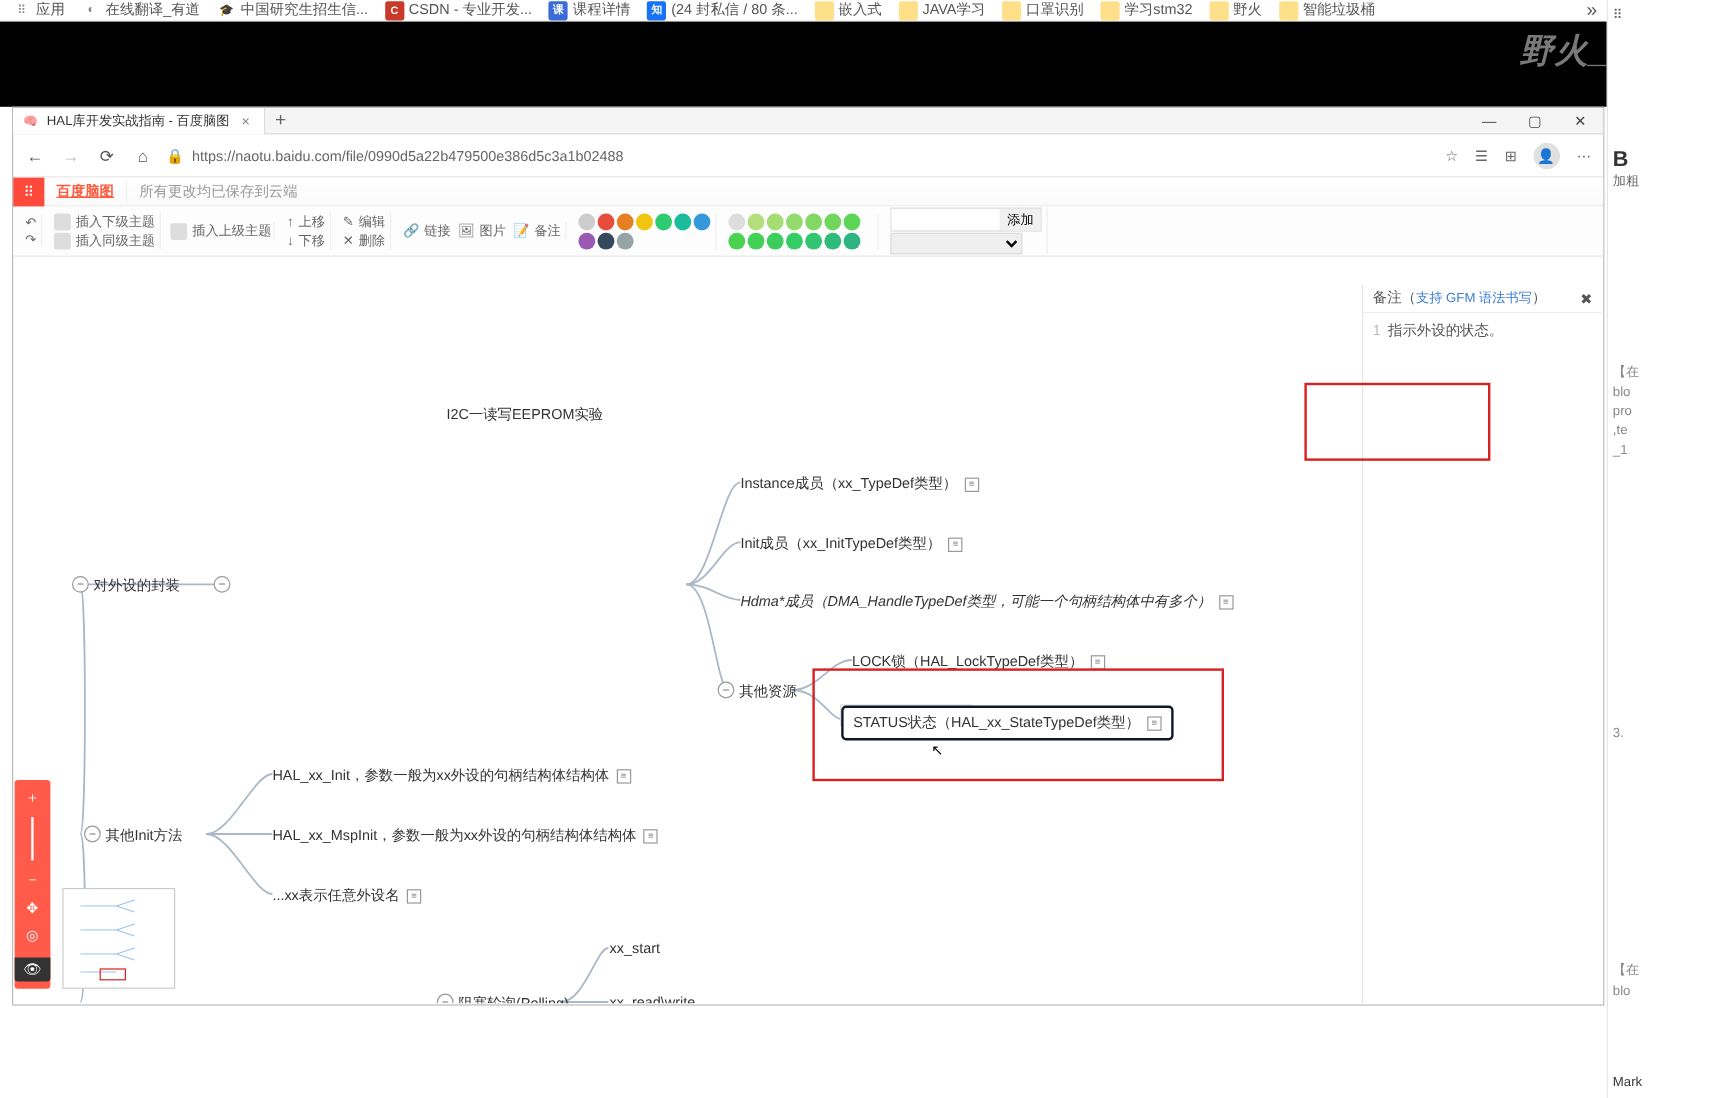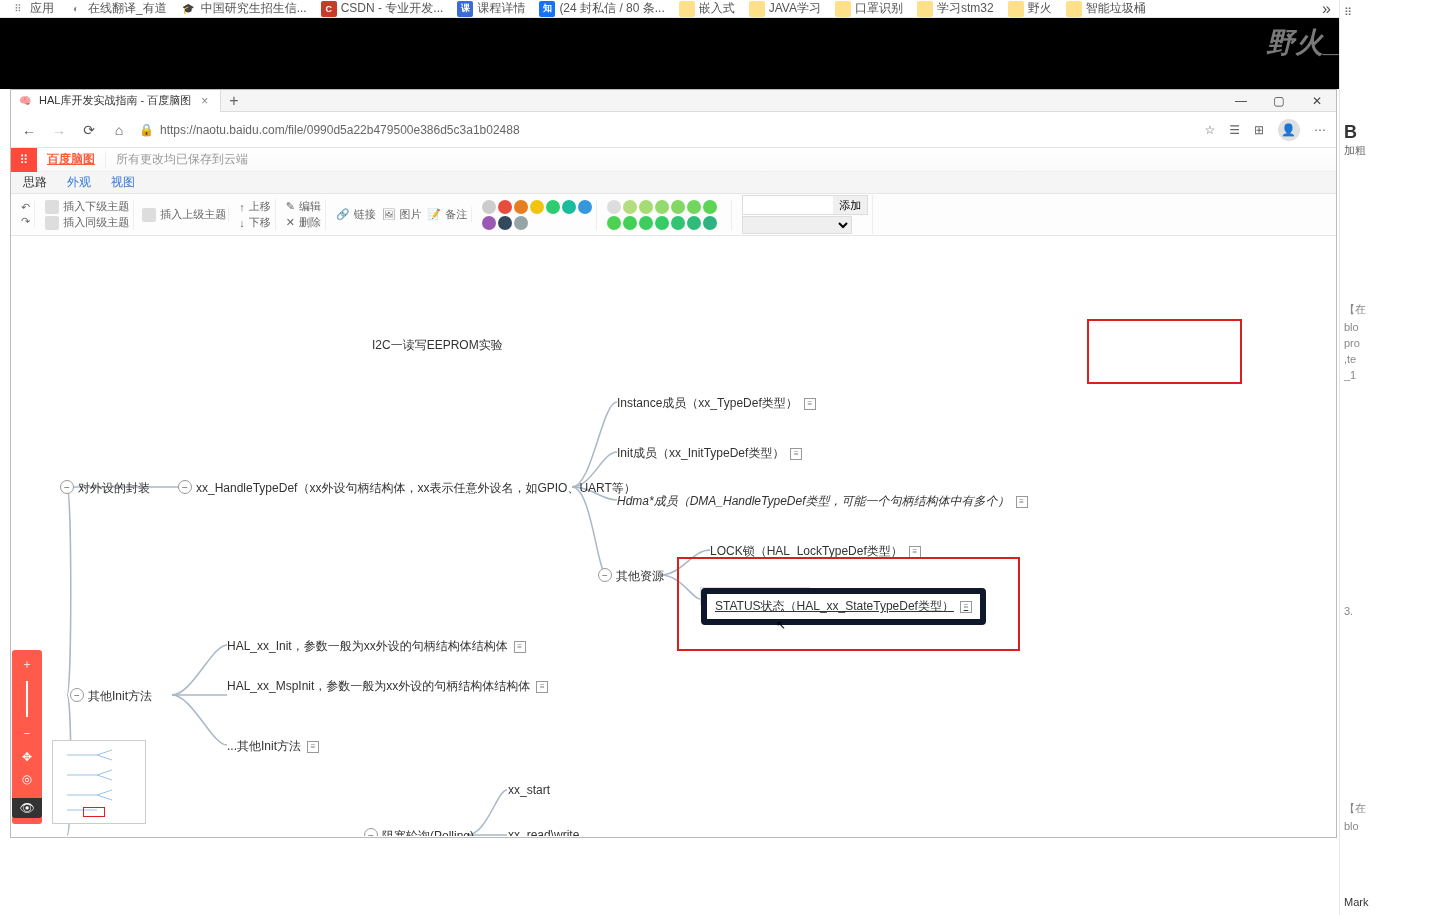--- a/index.html
+++ b/index.html
@@ -66,21 +66,21 @@
   .search-box button { border:none; background:#f0f0f0; font-size:11px; padding:0 6px; height:18px;}
   .sel { border:1px solid #ddd; height:18px; font-size:11px; width:110px;}
 
   
   .canvas { position:absolute; top:147px; left:1px; right:1px; bottom:1px; background:#fff; overflow:hidden;}
   .svglayer { position:absolute; inset:0; }
   .node { position:absolute; font-size:12px; color:#333; white-space:nowrap;}
   .nn { display:inline-flex; align-items:center; gap:6px;}
   .note-ic { width:12px; height:12px; border:1px solid #999; display:inline-flex; align-items:center; justify-content:center; font-size:8px; color:#777;}
   .collapse { width:14px; height:14px; border:1px solid #999; border-radius:50%; display:inline-flex; align-items:center; justify-content:center; font-size:10px; color:#666; background:#fff; position:absolute;}
-  .node.sel .nn { border:6px solid #0f172a; border-radius:4px; padding:4px 8px; background:#fff;text-decoration:underline;}
+  .node.sel .nn { border:2px solid #0f172a; border-radius:4px; padding:4px 8px; background:#fff;}
   .redbox { position:absolute; border:2px solid #d82020;}
 
   
   .notes { position:absolute; top:0; right:0; width:200px; height:100%; background:#fff; border-left:1px solid #e6e6e6;}
   .notes-h { height:24px; display:flex; align-items:center; justify-content:space-between; padding:0 8px; font-size:12px; color:#555; border-bottom:1px solid #eee;}
   .notes-h a { color:#3a7bd5; font-size:11px;}
   .notes-body { padding:6px 8px; font-size:12px; color:#555;}
   .notes-body .ln { color:#bbb; margin-right:6px;}
 
   
@@ -187,25 +187,20 @@
       <span>⊞</span>
       <span class="avatar-c">👤</span>
       <span>⋯</span>
     </div>
   </div>
 
   <div class="naotu-top" style="position:relative;">
     <div class="naotu-apps">⠿</div>
     <div class="naotu-brand">百度脑图</div>
     <div class="naotu-status">所有更改均已保存到云端</div>
-  </div>
-  <div class="naotu-tabs">
-    <span class="active">思路</span>
-    <span>外观</span>
-    <span>视图</span>
   </div>
   <div class="naotu-tool">
     <div class="tgrp">
           <span class="line">↶</span>
           <span class="line">↷</span>
         </div>
     <div class="tgrp">
       <span class="line">
             <span class="tic"></span>
             <span>插入下级主题</span>
@@ -297,21 +292,20 @@
         <path d="M455 598 C475 598 485 598 495 598"></path>
         <path d="M455 598 C475 598 485 643 495 643"></path>
       </g>
     </svg>
 
     <div class="node" style="left:360px; top:100px;"><span class="nn">I2C一读写EEPROM实验</span></div>
 
     <span class="collapse" style="left:48px; top:243px;">−</span>
     <div class="node" style="left:66px; top:243px;"><span class="nn">对外设的封装</span></div>
     <span class="collapse" style="left:166px; top:243px;">−</span>
-    <div class="node" style="left:184px; top:243px;"><span class="nn">xx_HandleTypeDef（xx外设句柄结构体，xx表示任意外设名，如GPIO、UART等）</span></div>
 
     <div class="node" style="left:605px; top:158px;"><span class="nn">
             <span>Instance成员（xx_TypeDef类型）</span> 
             <span class="note-ic">≡</span>
           </span></div>
     <div class="node" style="left:605px; top:208px;"><span class="nn">
             <span>Init成员（xx_InitTypeDef类型）</span> 
             <span class="note-ic">≡</span>
           </span></div>
     <div class="node" style="left:605px; top:256px;font-style:italic;"><span class="nn">
@@ -330,34 +324,43 @@
           </span></div>
     <div class="redbox" style="left:665px; top:320px; width:343px; height:94px;"></div>
     <span style="position:absolute; left:764px; top:381px; font-size:12px;">↖</span>
 
     <span class="collapse" style="left:58px; top:451px;">−</span>
     <div class="node" style="left:76px; top:451px;"><span class="nn">其他Init方法</span></div>
     <div class="node" style="left:215px; top:401px;"><span class="nn">
             <span>HAL_xx_Init，参数一般为xx外设的句柄结构体结构体</span> 
             <span class="note-ic">≡</span>
           </span></div>
-    <div class="node" style="left:215px; top:441px;"><span class="nn">
+    <div class="node" style="left:215px; top:451px;"><span class="nn">
             <span>HAL_xx_MspInit，参数一般为xx外设的句柄结构体结构体</span> 
             <span class="note-ic">≡</span>
           </span></div>
     <div class="node" style="left:215px; top:501px;"><span class="nn">
-            <span>...其他Init方法</span> 
+            <span>...xx表示任意外设名</span> 
             <span class="note-ic">≡</span>
           </span></div>
 
     <span class="collapse" style="left:352px; top:591px;">−</span>
     <div class="node" style="left:370px; top:591px;"><span class="nn">阻塞轮询(Polling)</span></div>
     <div class="node" style="left:496px; top:546px;"><span class="nn">xx_start</span></div>
     <div class="node" style="left:496px; top:591px;"><span class="nn">xx_read\write</span></div>
 
+    <div class="notes">
+      <div class="notes-h">
+        <span><span>备注</span>（<a>支持 GFM 语法书写</a>）</span>
+        <span>✖</span>
+      </div>
+      <div class="notes-body">
+        <span class="ln">1</span><span>指示外设的状态。</span>
+      </div>
+    </div>
     <div class="redbox" style="left:1075px; top:82px; width:155px; height:65px;"></div>
 
     <div class="zoomc">
       <span>＋</span>
       <span class="track"></span>
       <span>－</span>
       <span>✥</span>
       <span>◎</span>
       <span class="eye">👁</span>
     </div>

